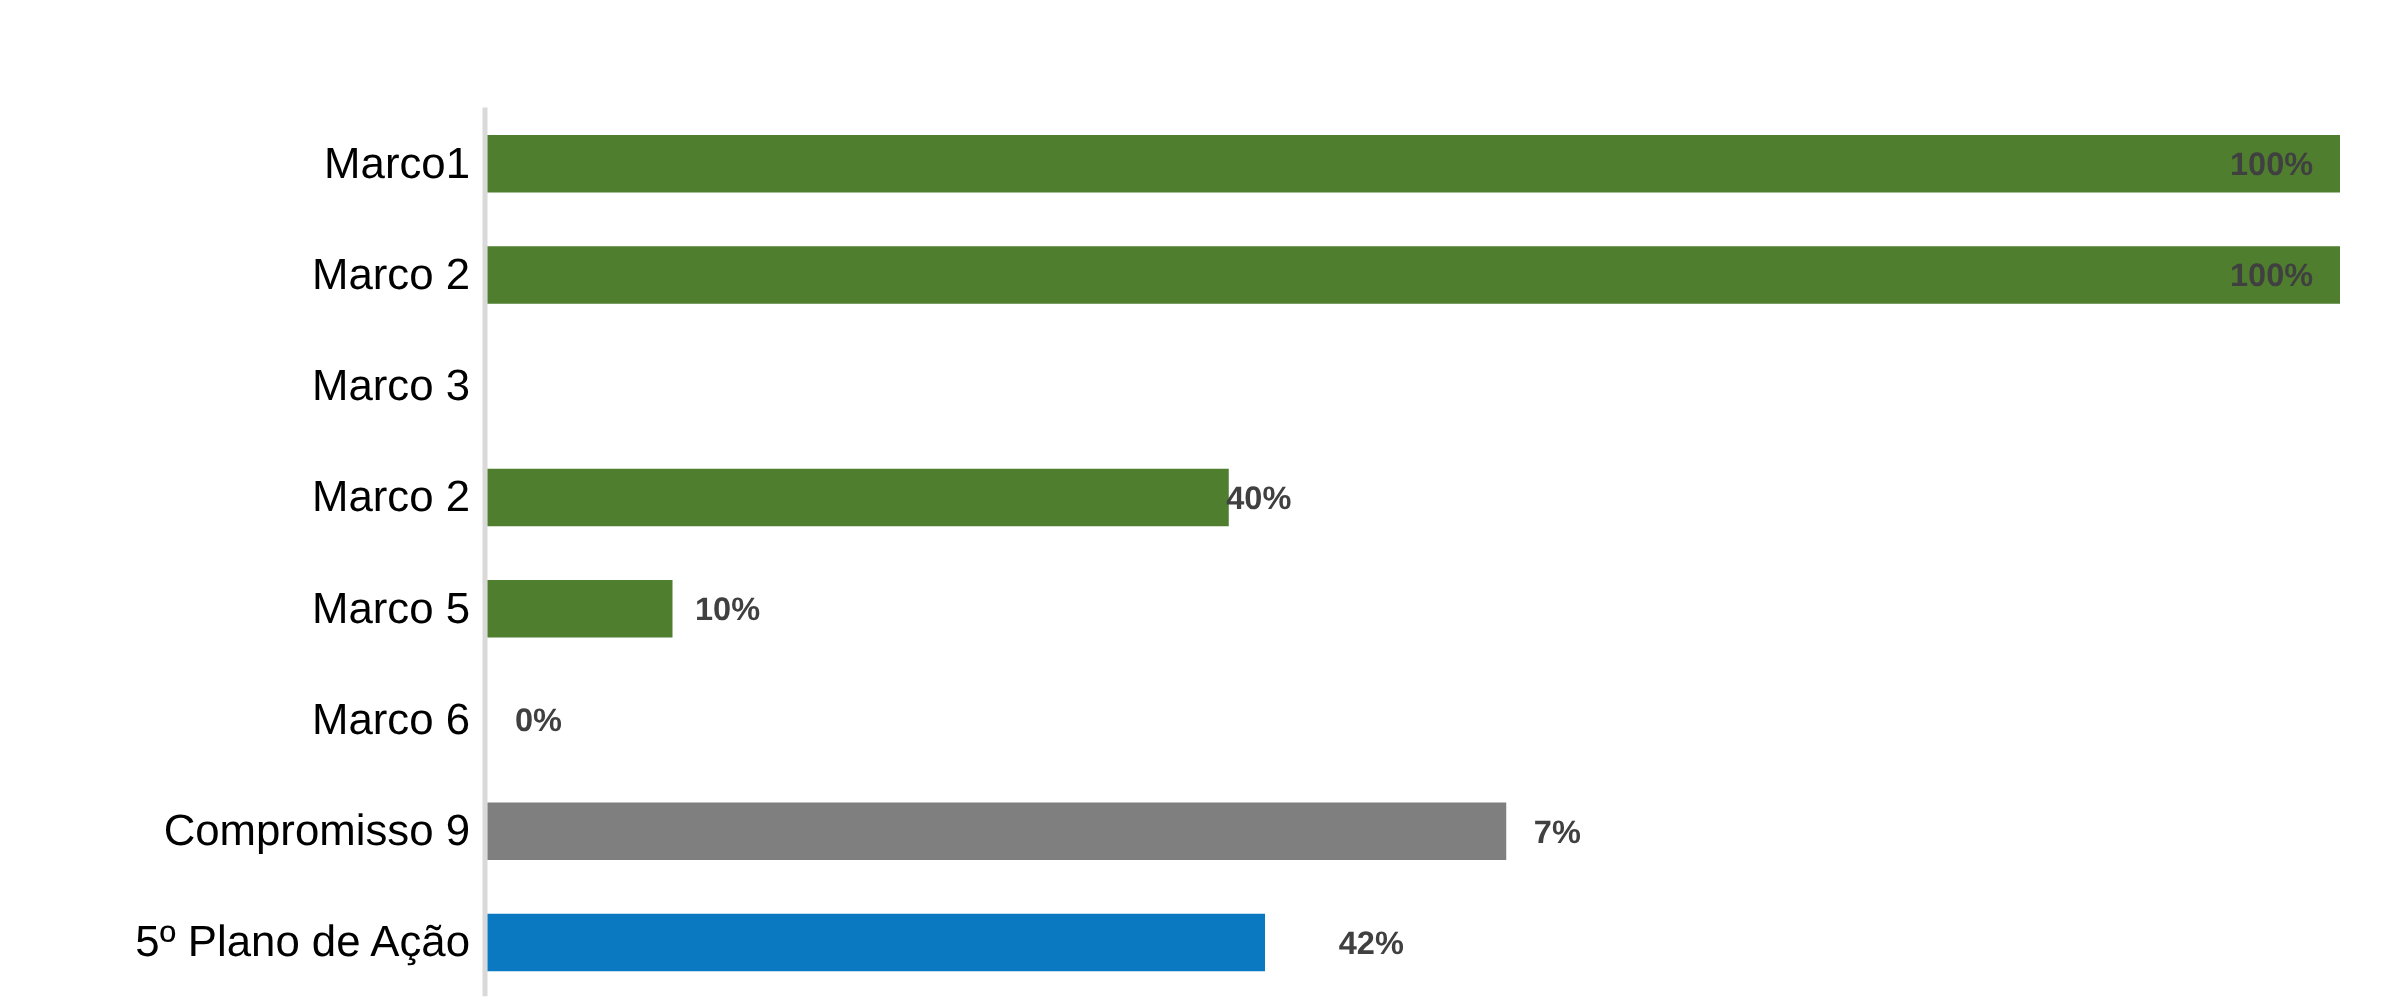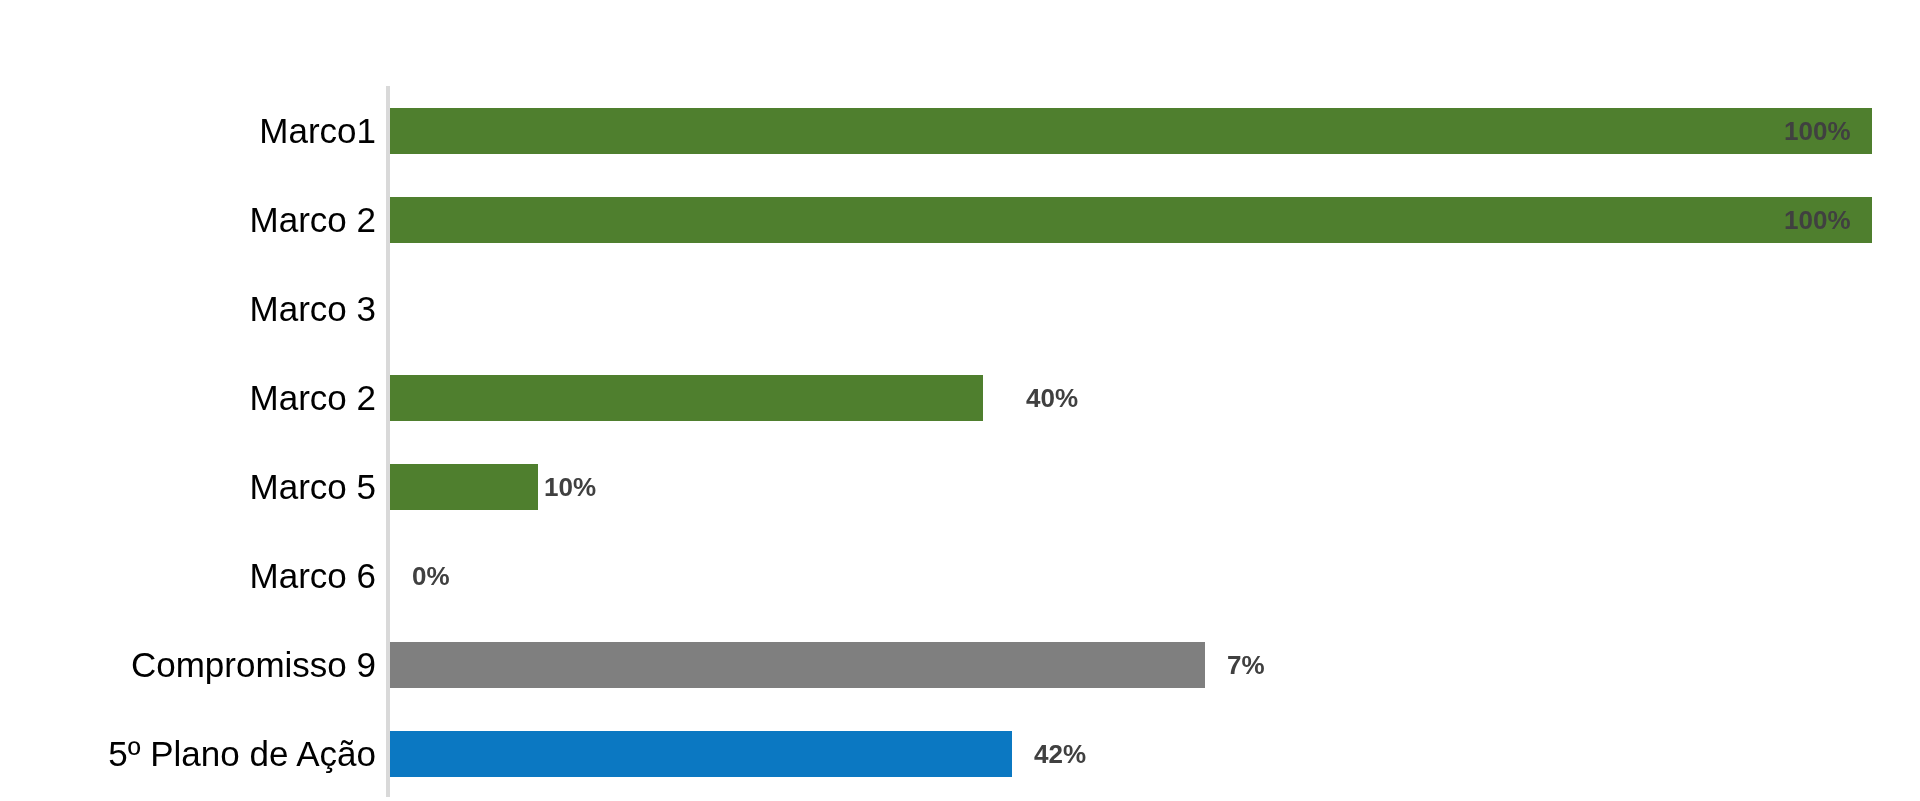--- a/index.html
+++ b/index.html
@@ -105,46 +105,46 @@
             <div class="bar-value" style="left: 1394px;">100%</div>
           </div>
         </div>
         <div class="bar-row">
           <div class="cat-label">Marco 3</div>
         </div>
         <div class="bar-row">
           <div class="cat-label">Marco 2</div>
           <div class="bar-track">
             <div class="bar" style="width: 592.8px; background: rgb(79, 127, 46);"></div>
-            <div class="bar-value" style="left: 636px;">40%</div>
+            <div class="bar-value" style="left: 591px;">40%</div>
           </div>
         </div>
         <div class="bar-row">
           <div class="cat-label">Marco 5</div>
           <div class="bar-track">
             <div class="bar" style="width: 148.2px; background: rgb(79, 127, 46);"></div>
-            <div class="bar-value" style="left: 154px; text-align: right;">10%</div>
+            <div class="bar-value" style="left: 166px; text-align: right;">10%</div>
           </div>
         </div>
         <div class="bar-row">
           <div class="cat-label">Marco 6</div>
           <div class="bar-track">
             <div class="bar" style="width: 0px; background: rgb(79, 127, 46);"></div>
             <div class="bar-value" style="left: 22px;">0%</div>
           </div>
         </div>
         <div class="bar-row">
           <div class="cat-label">Compromisso 9</div>
           <div class="bar-track">
             <div class="bar" style="width: 815.1px; background: rgb(127, 127, 127);"></div>
             <div class="bar-value" style="left: 837.1px;">7%</div>
           </div>
         </div>
         <div class="bar-row">
           <div class="cat-label">5º Plano de Ação</div>
           <div class="bar-track">
             <div class="bar" style="width: 622.44px; background: rgb(11, 120, 194);"></div>
-            <div class="bar-value" style="left: 644px;">42%</div>
+            <div class="bar-value" style="left: 681px;">42%</div>
           </div>
         </div>
       </div>
   </div>
 </div>
 
 </body></html>

